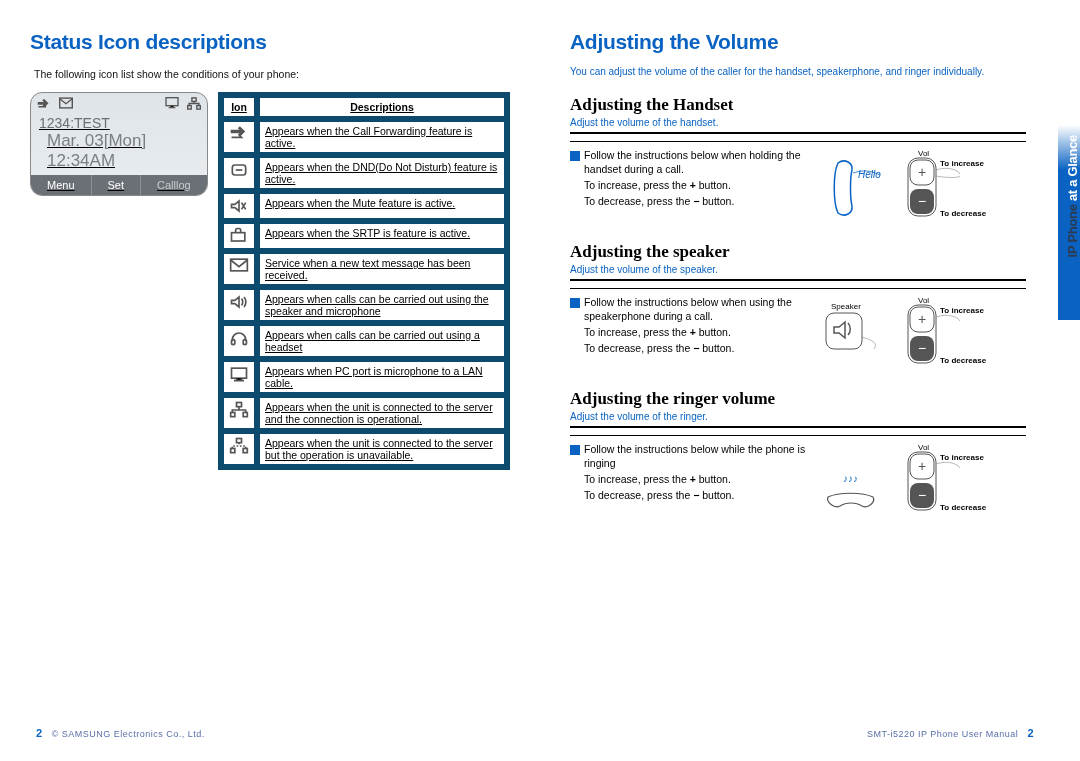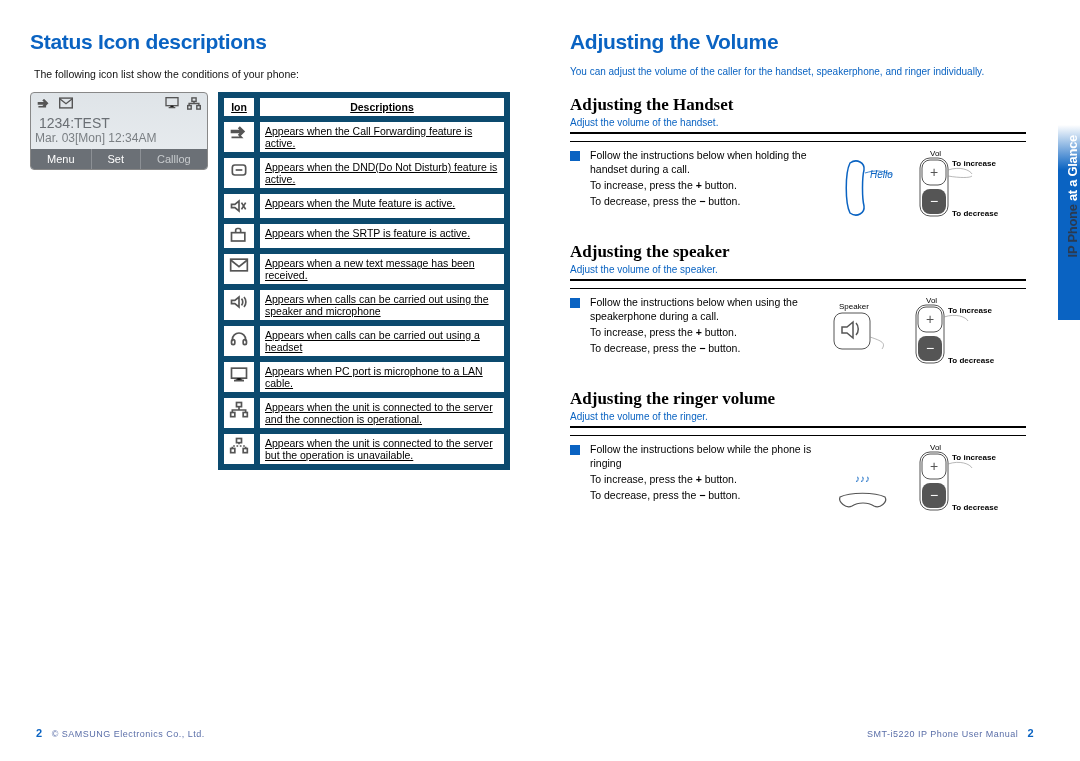--- a/index.html
+++ b/index.html
@@ -32,34 +32,35 @@
   .intro {
     margin: 14px 0 12px 4px;
     font-size: 10.5px;
     color: #111;
   }
   
   .left-cols { display: flex; gap: 10px; }
   .phone-lcd-wrap { width: 178px; flex-shrink: 0; }
   .phone-lcd {
     border: 1px solid #888;
-    border-radius: 4px;
+    border-radius: 12px;
     overflow: hidden;
     background: linear-gradient(#dfe4e8, #e9edf0);
+    text-decoration: underline;
   }
   .lcd-icons {
     display: flex;
     gap: 8px;
     padding: 4px 6px 2px 6px;
     font-size: 13px;
     color: #444;
     justify-content: space-between;
   }
   .lcd-line1 { padding: 2px 8px 0 8px; font-size: 14px; color: #6a6f74; font-weight: 500;}
-  .lcd-line2 { padding: 0 8px 4px 4px; font-size: 12px; color: #7a7f83; }
+  .lcd-line2 { padding: 0 8px 4px 16px; font-size: 17px; color: #7a7f83; }
   .lcd-bottom {
     background: #6b7076;
     color: #fff;
     display: flex;
     font-size: 11px;
   }
   .lcd-bottom .seg {
     flex: 1;
     text-align: center;
     padding: 4px 16px;
@@ -107,21 +108,21 @@
     margin-bottom: 4px;
   }
   .section-rule {
     height: 10px;
     border-top: 2px solid #000;
     border-bottom: 1px solid #000;
     margin-bottom: 6px;
   }
   .inst-row {
     display: flex;
-    gap: 10px;
+    gap: 4px;
     align-items: flex-start;
     margin-bottom: 24px;
     justify-content: flex-end;
   }
   .inst-bullet {
     width: 10px; height: 10px;
     background: #0a63c2;
     margin-top: 3px;
     flex-shrink: 0;
   }
@@ -275,21 +276,21 @@
               </td>
             <td>Appears when the SRTP is feature is active.</td>
           </tr>
           <tr>
             <td class="icon-cell">
                 <svg width="20" height="16" viewBox="0 0 24 18">
                   <rect x="2" y="2" width="20" height="14" fill="none" stroke="#555" stroke-width="2"></rect>
                   <path d="M2 3l10 8 10-8" fill="none" stroke="#555" stroke-width="2"></path>
                 </svg>
               </td>
-            <td>Appears when a new text message has been received.</td>
+            <td>Service when a new text message has been received.</td>
           </tr>
           <tr>
             <td class="icon-cell">
                 <svg width="20" height="18" viewBox="0 0 24 20">
                   <path d="M3 8v4h4l5 4V4L7 8z" fill="none" stroke="#555" stroke-width="2"></path>
                   <path d="M15 6c2 2 2 6 0 8M18 4c3 3 3 9 0 12" fill="none" stroke="#555" stroke-width="2"></path>
                 </svg>
               </td>
             <td>Appears when calls can be carried out using the speaker and microphone</td>
           </tr>

